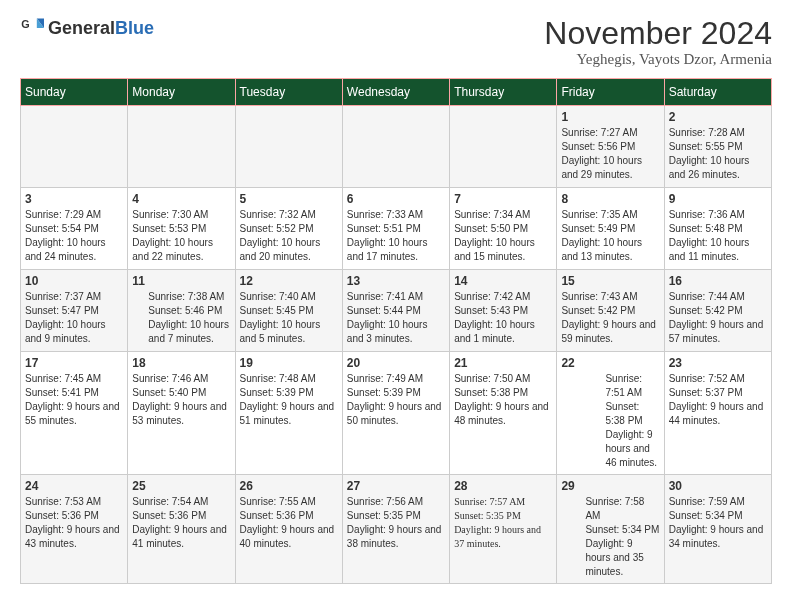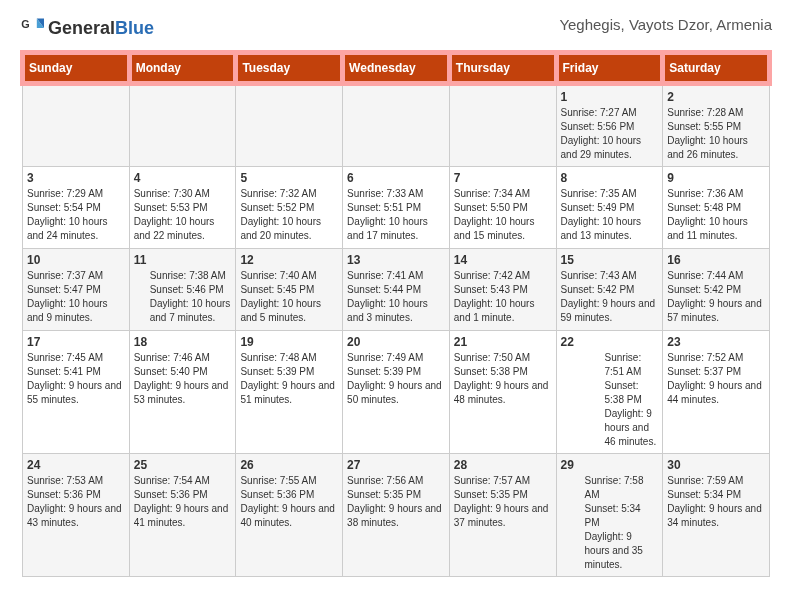--- a/index.html
+++ b/index.html
@@ -46,34 +46,35 @@
     }
     .title-block h1 {
       font-size: 32px;
       font-weight: normal;
       color: #333;
       line-height: 1.1;
     }
     .title-block .subtitle {
       font-size: 15px;
       color: #555;
+      font-family: Liberation Serif, serif;
     }
     table {
       width: 100%;
       border-collapse: collapse;
       table-layout: fixed;
     }
     thead tr th {
-      background-color: #c2410c;
+      background-color: #14532d;
       color: #fff;
       font-size: 12px;
-      font-weight: bold;
+      font-weight: normal;
       padding: 6px 4px;
       text-align: left;
-      border: 5px solid #fca5a5;
+      border: 1px solid #fca5a5;
     }
     tbody tr td {
       border: 1px solid #ccc;
       vertical-align: top;
       padding: 4px 4px 4px 4px;
       font-size: 10.5px;
       color: #333;
       height: 82px;
     }
     tbody tr:nth-child(odd) td {
@@ -105,20 +106,21 @@
         <polygon points="28,4 40,4 40,20 28,4" fill="#2a6db5"></polygon>
         <polygon points="28,4 40,20 28,20" fill="#4a9fd5"></polygon>
       </svg>
       <div>
         <div>
           <span class="logo-text-general">General</span><span class="logo-text-blue">Blue</span>
         </div>
       </div>
     </div>
     <div class="title-block">
+      <h1>November 2024</h1>
       <div class="subtitle">Yeghegis, Vayots Dzor, Armenia</div>
     </div>
   </div>
 
   <table>
     <thead>
       <tr>
         <th>Sunday</th>
         <th>Monday</th>
         <th>Tuesday</th>
@@ -300,21 +302,21 @@
 Daylight: 9 hours and 40 minutes.</div>
           </td>
           <td>
             <span class="day-number">27</span>
             <div class="day-info" style="white-space: pre-line;">Sunrise: 7:56 AM
 Sunset: 5:35 PM
 Daylight: 9 hours and 38 minutes.</div>
           </td>
           <td>
             <span class="day-number">28</span>
-            <div class="day-info" style="white-space: pre-line;">Sunrise: 7:57 AM
+            <div class="day-info" style="white-space: pre-line; font-family: Liberation Serif, serif;">Sunrise: 7:57 AM
 Sunset: 5:35 PM
 Daylight: 9 hours and 37 minutes.</div>
           </td>
           <td>
             <span class="day-number">29</span>
             <div class="day-info" style="white-space: pre-line; margin-left: 24px;">Sunrise: 7:58 AM
 Sunset: 5:34 PM
 Daylight: 9 hours and 35 minutes.</div>
           </td>
           <td>

